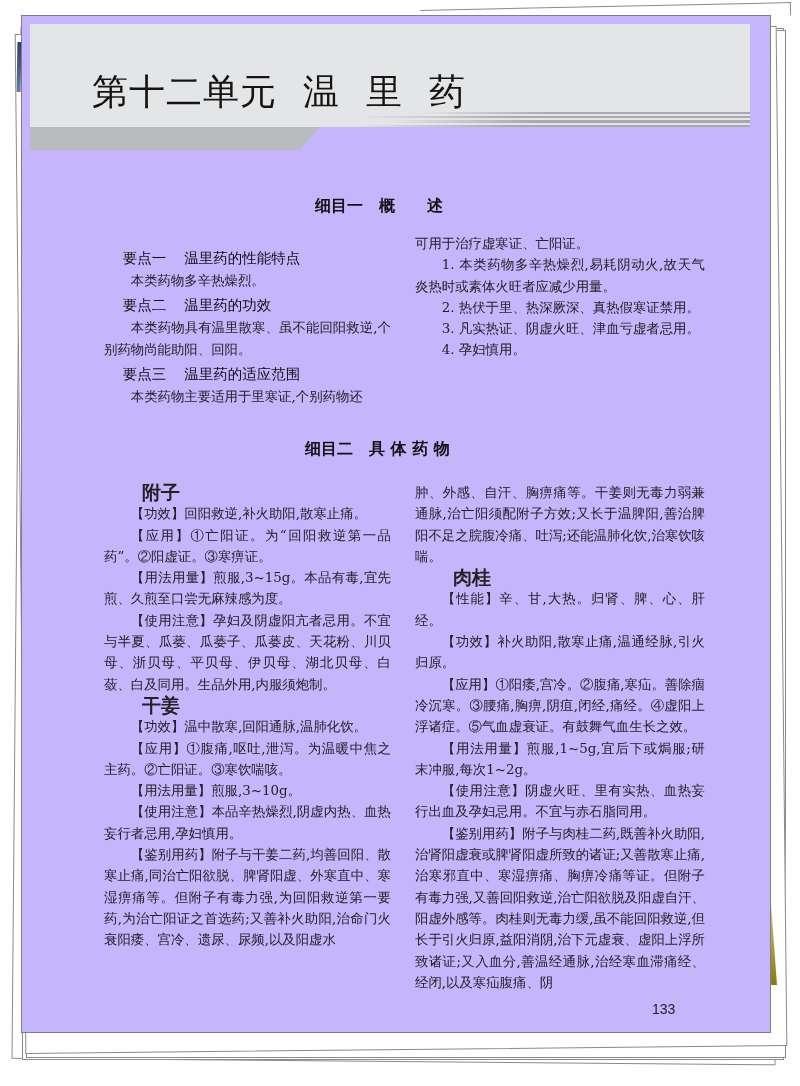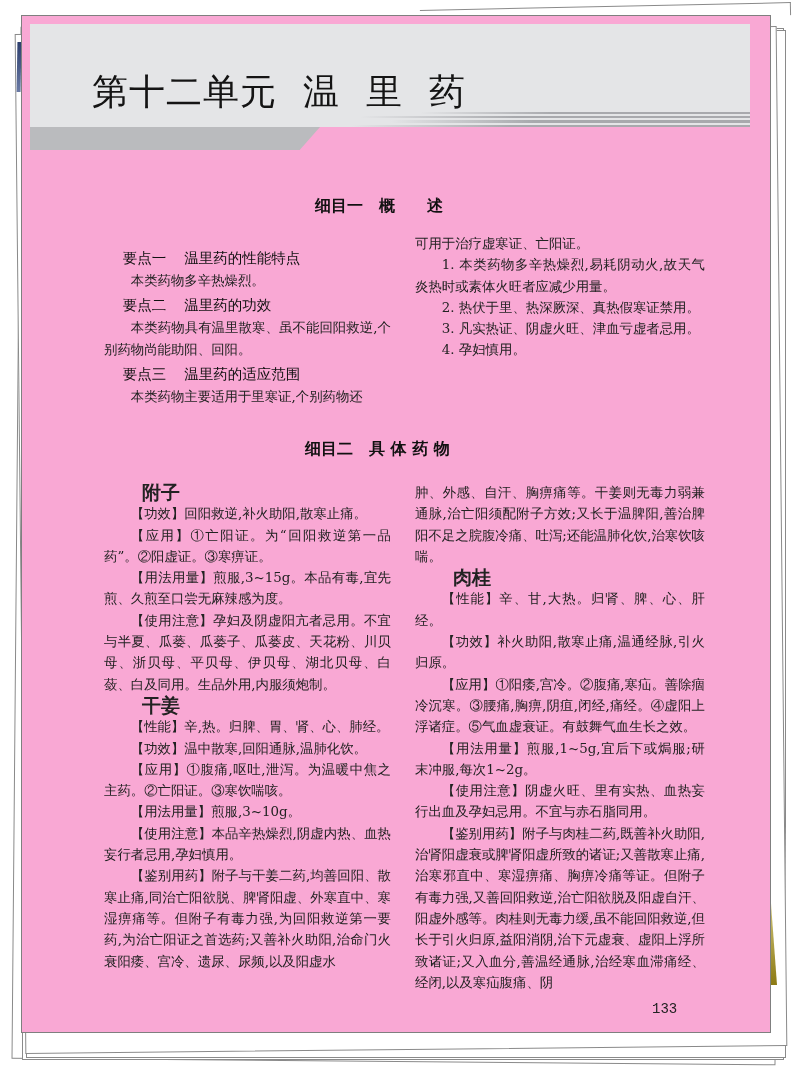--- a/index.html
+++ b/index.html
@@ -14,21 +14,21 @@
   .sheet-back-1 { left: 20px; top: 30px; width: 760px; height: 1018px; transform: rotate(-0.6deg); }
   .sheet-back-2 { left: 26px; top: 30px; width: 758px; height: 1026px; }
   .sheet-back-3 { left: 22px; top: 28px; width: 760px; height: 1030px; }
   .sheet-back-4 { left: 16px; top: 30px; width: 762px; height: 1030px; transform: rotate(0.5deg); }
   .sheet-top-tab { position:absolute; left: 420px; top: 6px; width: 370px; height: 12px; border-top:1.5px solid #8a8a8a; border-right:1.5px solid #8a8a8a; transform: rotate(-1.2deg); background:#fff;}
   .edge-blue { position:absolute; left: 17px; top: 42px; width: 4px; height: 50px; background: linear-gradient(#2d3f6e, #6a7aa5); transform: rotate(1deg); }
   .edge-olive { position:absolute; left: 770px; top: 890px; width: 7px; height: 95px; background: linear-gradient(#d8cf88, #8c7a14); clip-path: polygon(0 0, 100% 100%, 0 100%); }
 
   .page {
     position: absolute; left: 21px; top: 15px; width: 750px; height: 1018px;
-    background: #f9a8d4; border: 1.5px solid #7f7f7f; box-sizing: border-box;
+    background: #c4b5fd; border: 1.5px solid #7f7f7f; box-sizing: border-box;
   }
   .header-band {
     position: absolute; left: 8px; top: 8px; width: 720px; height: 103px;
     background: #e4e5e7;
   }
   .header-dark {
     position: absolute; left: 8px; top: 111px; width: 290px; height: 23px;
     background: #babbbe;
     clip-path: polygon(0 0, 100% 0, 93% 100%, 0 100%);
   }
@@ -57,21 +57,21 @@
   .point::after {
     content: ""; position: absolute; left: 0; bottom: -2px; height: 7px;
     background: #d6d7d9; z-index: -1;
   }
   .point.w1::after { width: 207px; }
   .point.w2::after { width: 173px; }
   .point.w3::after { width: 207px; }
   .point.w4::after { width: 236px; }
   .point .gap { display: inline-block; width: 18px; }
   .drug { font-weight: bold; font-family: "DejaVu Sans", "Liberation Sans", sans-serif; font-size: 19px; padding-left: 2em; }
-  .page-num { position: absolute; left: 640px; top: 1000px; font-family: Liberation Mono, monospace; font-size: 14px; color:#222;text-align:center; }
+  .page-num { position: absolute; left: 640px; top: 1000px; font-family: Liberation Sans, sans-serif; font-size: 14px; color:#222;text-align:center; }
 </style>
 </head>
 <body>
 
 <div class="sheet sheet-back-4"></div>
 <div class="sheet sheet-back-3"></div>
 <div class="sheet sheet-back-2"></div>
 <div class="sheet sheet-back-1"></div>
 <div class="sheet-top-tab"></div>
 <div class="edge-blue"></div>
@@ -111,21 +111,20 @@
 
   <div class="section-title" style="left:283px; top:423px;">细目二　具 体 药 物</div>
 
   <div class="col" style="left:82px; top:466px; width:287px;">
     <div class="drug">附子</div>
     <p class="ind"><span>【功效】</span><span>回阳救逆,补火助阳,散寒止痛。</span></p>
     <p class="ind"><span>【应用】</span><span>①亡阳证。为“回阳救逆第一品药”。②阳虚证。③寒痹证。</span></p>
     <p class="ind"><span>【用法用量】</span><span>煎服,3~15g。本品有毒,宜先煎、久煎至口尝无麻辣感为度。</span></p>
     <p class="ind"><span>【使用注意】</span><span>孕妇及阴虚阳亢者忌用。不宜与半夏、瓜蒌、瓜蒌子、瓜蒌皮、天花粉、川贝母、浙贝母、平贝母、伊贝母、湖北贝母、白蔹、白及同用。生品外用,内服须炮制。</span></p>
     <div class="drug">干姜</div>
-    <p class="ind"><span>【性能】</span><span>辛,热。归脾、胃、肾、心、肺经。</span></p>
     <p class="ind"><span>【功效】</span><span>温中散寒,回阳通脉,温肺化饮。</span></p>
     <p class="ind"><span>【应用】</span><span>①腹痛,呕吐,泄泻。为温暖中焦之主药。②亡阳证。③寒饮喘咳。</span></p>
     <p class="ind"><span>【用法用量】</span><span>煎服,3~10g。</span></p>
     <p class="ind"><span>【使用注意】</span><span>本品辛热燥烈,阴虚内热、血热妄行者忌用,孕妇慎用。</span></p>
     <p class="ind"><span>【鉴别用药】</span><span>附子与干姜二药,均善回阳、散寒止痛,同治亡阳欲脱、脾肾阳虚、外寒直中、寒湿痹痛等。但附子有毒力强,为回阳救逆第一要药,为治亡阳证之首选药;又善补火助阳,治命门火衰阳痿、宫冷、遗尿、尿频,以及阳虚水</span></p>
   </div>
 
   <div class="col" style="left:393px; top:466px; width:290px;">
     <p>肿、外感、自汗、胸痹痛等。干姜则无毒力弱兼通脉,治亡阳须配附子方效;又长于温脾阳,善治脾阳不足之脘腹冷痛、吐泻;还能温肺化饮,治寒饮咳喘。</p>
     <div class="drug">肉桂</div>

